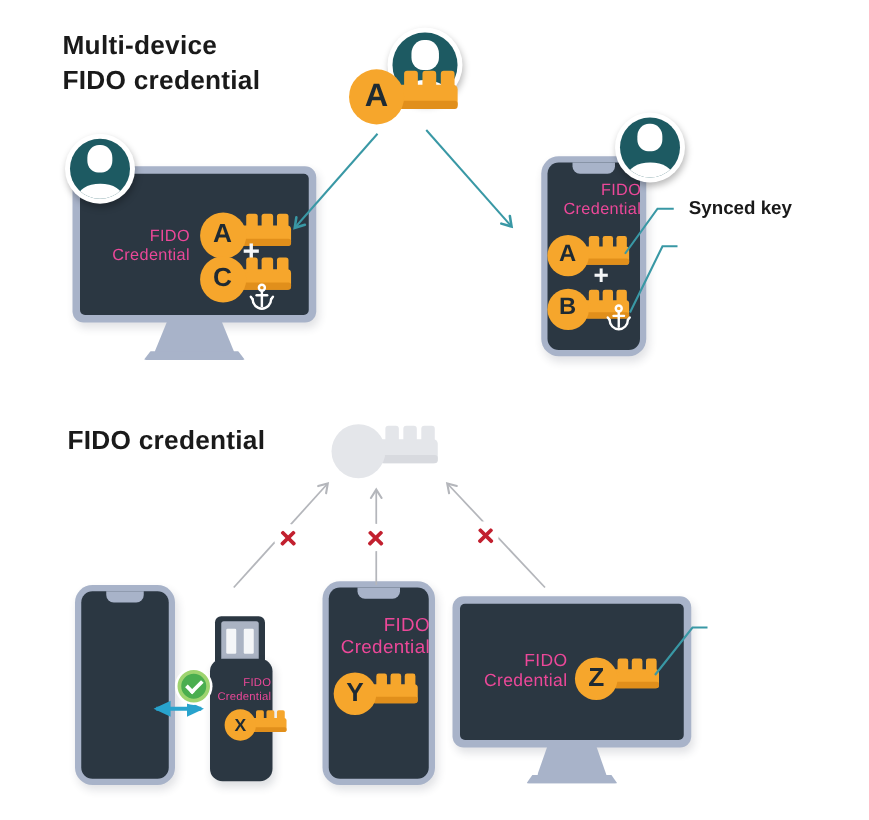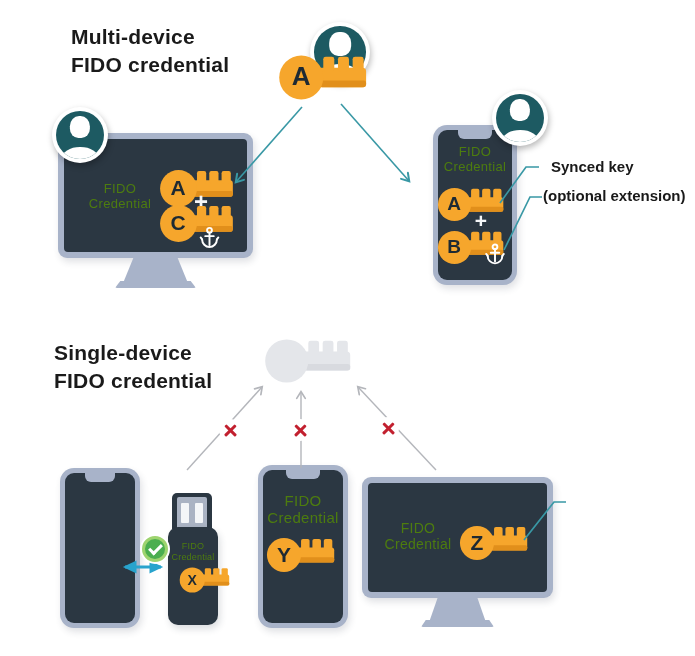--- a/index.html
+++ b/index.html
@@ -30,21 +30,21 @@
   .av-head{position:absolute;top:11%;left:50%;transform:translateX(-50%);width:42%;height:46%;background:#fff;border-radius:46% 46% 42% 42%;}
   .av-body{position:absolute;bottom:-22%;left:50%;transform:translateX(-50%);width:76%;height:48%;background:#fff;border-radius:50% 50% 40% 40%;}
 
   
   .key{position:absolute;z-index:8;--key-fill:#f6a62c;--key-strip:#e18f1b;}
   .key svg{display:block;width:100%;height:100%;}
   .key-letter{position:absolute;left:25%;top:50%;transform:translate(-50%,-52%);font-weight:700;color:#1e2a33;}
   .k-faded{--key-fill:#e4e6ea;--key-strip:#d8dadf;z-index:2;}
 
   
-  .cred-label{position:absolute;z-index:7;text-align:center;color:#4d7c0f;font-weight:500;letter-spacing:.3px;}
+  .cred-label{position:absolute;z-index:7;text-align:right;color:#ec4899;font-weight:500;letter-spacing:.3px;}
   .cred-label span{display:block;}
   .plus{position:absolute;z-index:8;color:#f4f6f8;font-weight:700;transform:translate(-50%,-50%);}
   .anchor{position:absolute;z-index:9;}
 
   
   .callout-label{position:absolute;z-index:40;font-size:15px;font-weight:700;color:#191919;line-height:17px;white-space:nowrap;}
 
   
   .overlay{position:absolute;inset:0;z-index:30;pointer-events:none;}
 
@@ -81,21 +81,21 @@
           <line x1="12" y1="7.2" x2="12" y2="20.5"></line>
           <line x1="7.4" y1="11" x2="16.6" y2="11"></line>
           <path d="M4 14.5 a8 8.2 0 0 0 16 0"></path>
           <path d="M4 14.5 l-1.6 -2.1"></path>
           <path d="M20 14.5 l1.6 -2.1"></path>
         </g>
       </symbol>
     </defs>
   </svg>
 
-  <div class="sec-title" style="left:71px;top:23px;">
+  <div class="sec-title" style="left:50px;top:23px;">
     <div>Multi-device</div>
     <div>FIDO credential</div>
   </div>
 
   <div class="avatar" style="left:310px;top:22px;width:60px;height:60px;">
     <div class="avatar-inner">
       <div class="av-head"></div>
       <div class="av-body"></div>
     </div>
   </div>
@@ -165,25 +165,23 @@
         <use href="#keyshape"></use>
       </svg>
     <span class="key-letter" style="font-size:19px;">B</span>
   </div>
   <svg class="anchor" style="left:484px;top:242px;width:22px;height:25px;" viewBox="0 0 24 26">
       <use href="#anchorshape"></use>
     </svg>
 
   <div class="callout-label" style="left:519px;top:158px;margin-left:32px;">Synced key</div>
   <div class="callout-label" style="left:543px;top:187px;">
-    <div>(optional extension)</div>
   </div>
 
   <div class="sec-title" style="left:54px;top:339px;">
-    <div>Single-device</div>
     <div>FIDO credential</div>
   </div>
 
   <div class="key k-faded" style="left:264px;top:337px;width:91px;height:48px;">
     <svg viewBox="0 0 76 40">
         <use href="#keyshape"></use>
       </svg>
   </div>
 
   <div class="phone" style="left:60px;top:468px;width:80px;height:160px;">

